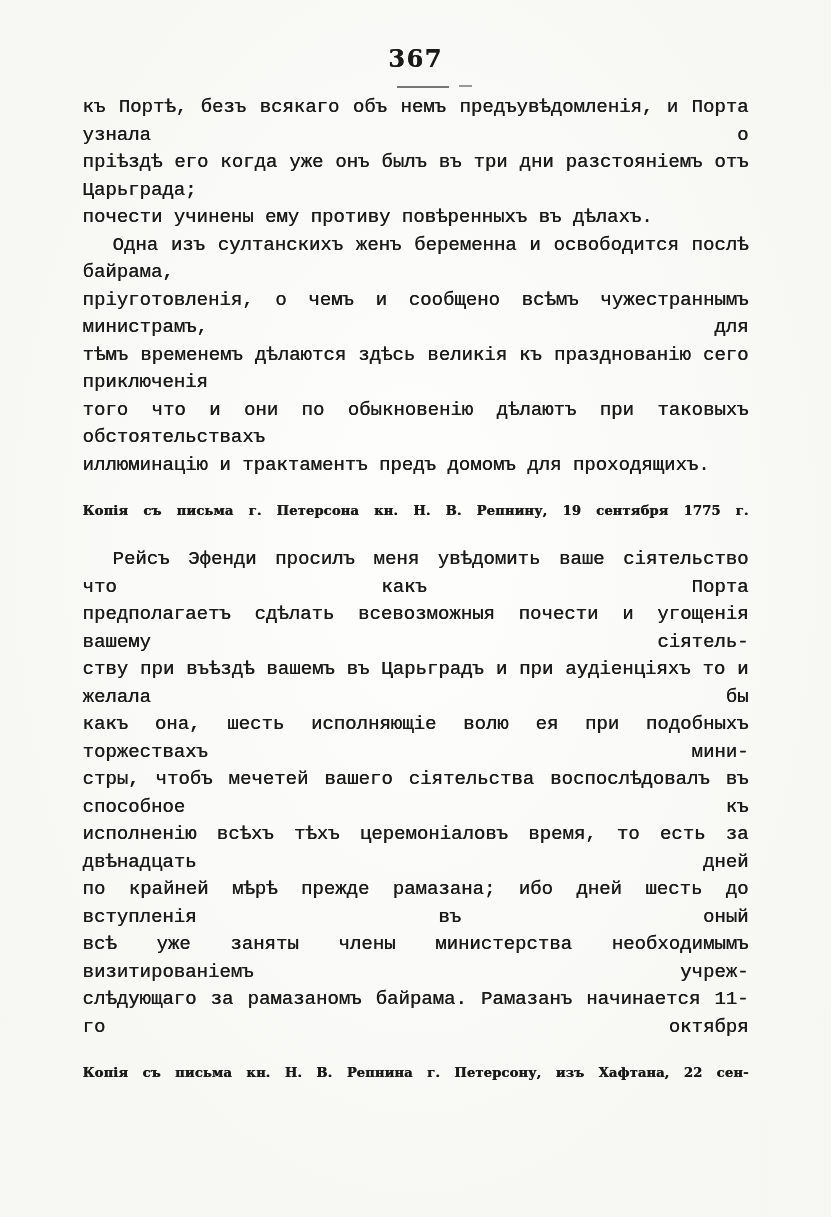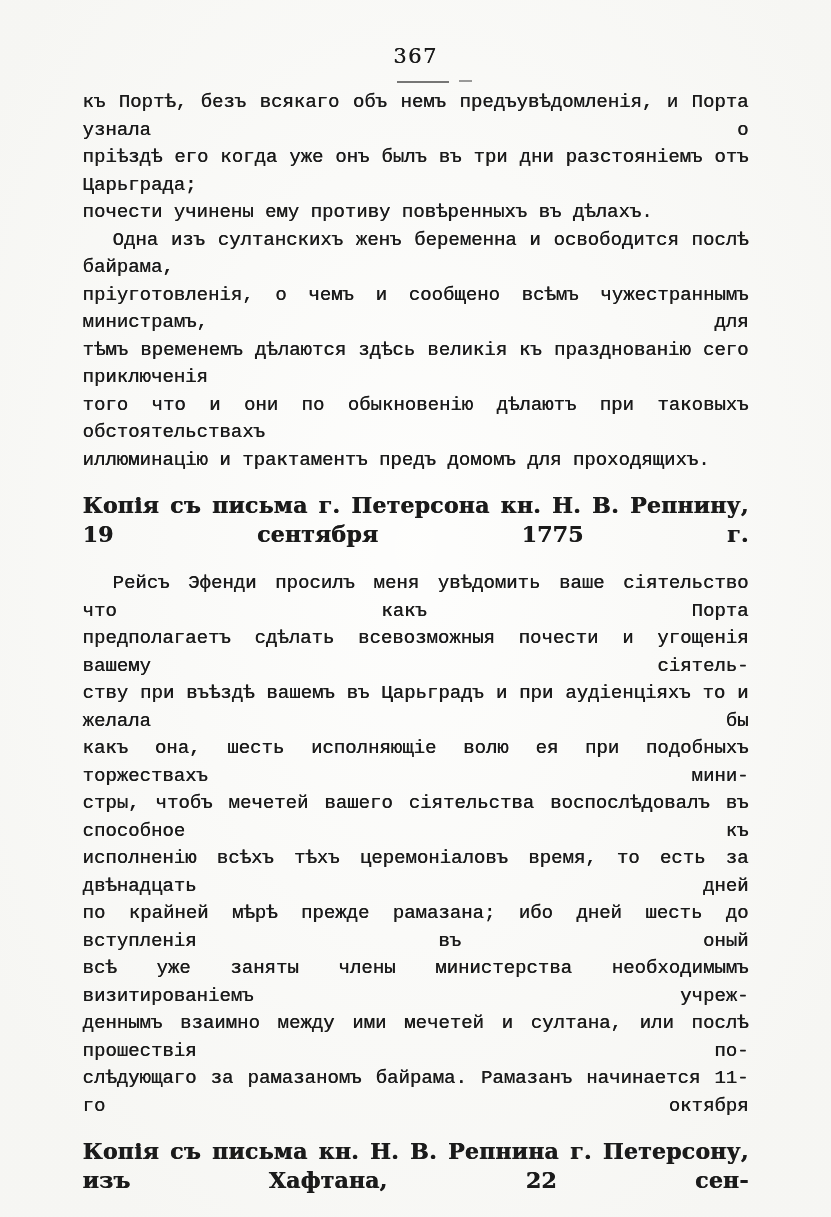--- a/index.html
+++ b/index.html
@@ -21,22 +21,22 @@
     position: relative;
     width: 831px;
     height: 1217px;
     background: radial-gradient(ellipse at 50% 45%, rgba(255,255,255,0.65), rgba(0,0,0,0.018) 85%), var(--paper);
   }
   .pageno-wrap {
     padding-top: 44px;
     text-align: center;
   }
   .pageno {
-    font-size: 21px;
-    font-weight: normal;
+    font-size: 24px;
+    font-weight: bold;
     letter-spacing: 1.5px;
     text-shadow: 0.4px 0 0 currentColor;
   }
   .pageno-rule {
     margin-top: 3px;
     height: 6px;
     text-align: center;
   }
   .rule-main, .rule-dash {
     display: inline-block;
@@ -55,21 +55,21 @@
     text-shadow: 0.35px 0 0 currentColor;
   }
   .line {
     text-align: justify;
     text-align-last: justify;
   }
   .line.last { text-align-last: left; }
   .line.indent { text-indent: 30px; }
   .heading {
     font-weight: bold;
-    font-size: 22px;
+    font-size: 13px;
     line-height: 29px;
     margin: 17px 0 21px 0;
     letter-spacing: 0.2px;
     text-shadow: 0.5px 0 0 currentColor;
   }
   .paragraph { margin: 0; font-family: Liberation Mono, monospace; }
 </style>
 </head>
 <body>
 
@@ -104,21 +104,20 @@
 
     <div class="paragraph">
       <div class="line indent">Рейсъ Эфенди просилъ меня увѣдомить ваше сіятельство что какъ Порта</div>
       <div class="line">предполагаетъ сдѣлать всевозможныя почести и угощенія вашему сіятель-</div>
       <div class="line">ству при въѣздѣ вашемъ въ Царьградъ и при аудіенціяхъ то и желала бы</div>
       <div class="line">какъ она, шесть исполняющіе волю ея при подобныхъ торжествахъ мини-</div>
       <div class="line">стры, чтобъ мечетей вашего сіятельства воспослѣдовалъ въ способное къ</div>
       <div class="line">исполненію всѣхъ тѣхъ церемоніаловъ время, то есть за двѣнадцать дней</div>
       <div class="line">по крайней мѣрѣ прежде рамазана; ибо дней шесть до вступленія въ оный</div>
       <div class="line">всѣ уже заняты члены министерства необходимымъ визитированіемъ учреж-</div>
-      <div class="line">деннымъ взаимно между ими мечетей и султана, или послѣ прошествія по-</div>
       <div class="line">слѣдующаго за рамазаномъ байрама. Рамазанъ начинается 11-го октября</div>
     </div>
 
     <div class="heading">
       <div class="line">Копія съ письма кн. Н. В. Репнина г. Петерсону, изъ Хафтана, 22 сен-</div>
 
     </div>
 
   </div>
 </div>

